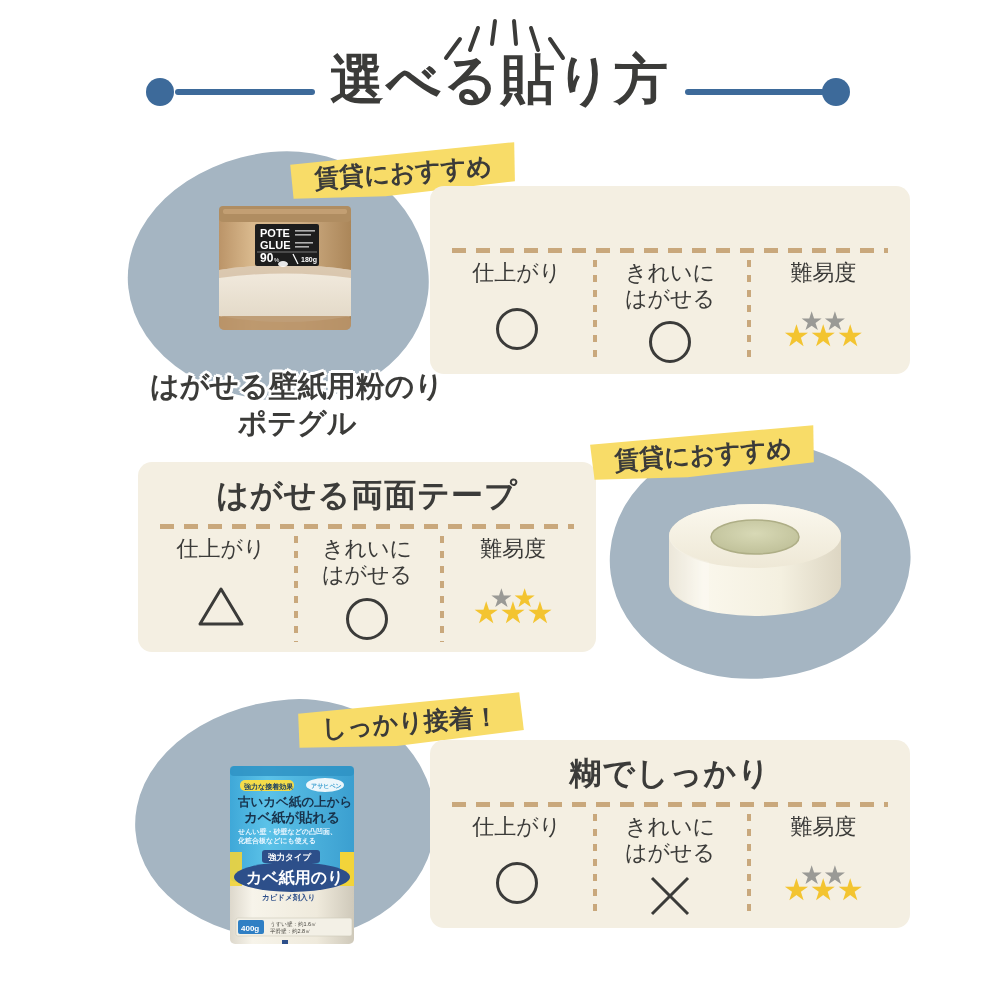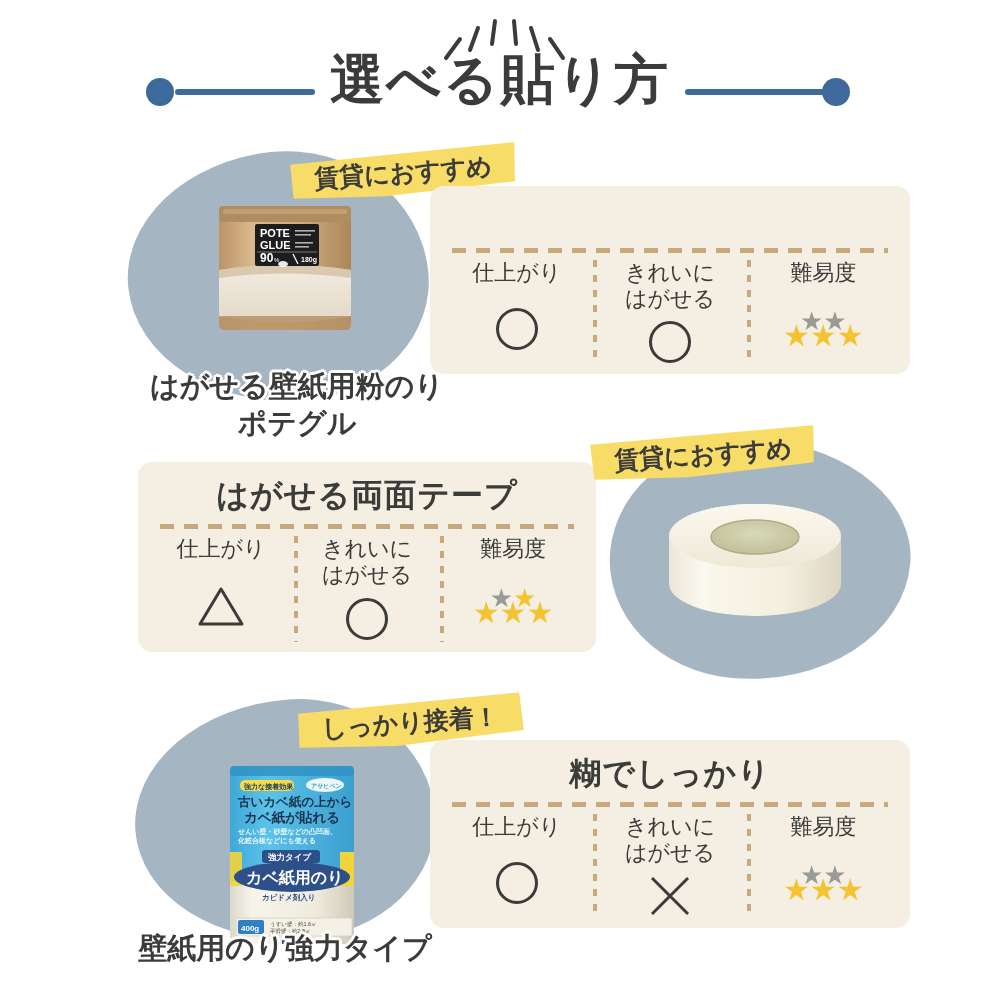--- a/index.html
+++ b/index.html
@@ -459,21 +459,20 @@
     </svg>
   </div>
 
   <div class="badge badge-3">
     <svg viewBox="0 0 230 48" preserveAspectRatio="none">
       <path d="M4 8 L226 2 L228 40 L100 47 L3 42 Z" fill="#f8dc68"></path>
     </svg>
     <span>しっかり接着！</span>
   </div>
 
-  <div class="caption caption-3">壁紙用のり強力タイプ</div>
 
   <div class="card card-3">
     <div class="card-title">糊でしっかり</div>
     <div class="hdash"></div>
     <div class="cols">
       <div class="col">
         <div class="col-label">仕上がり</div>
         <div class="mark">
           <div class="mark-circle"></div>
         </div>

